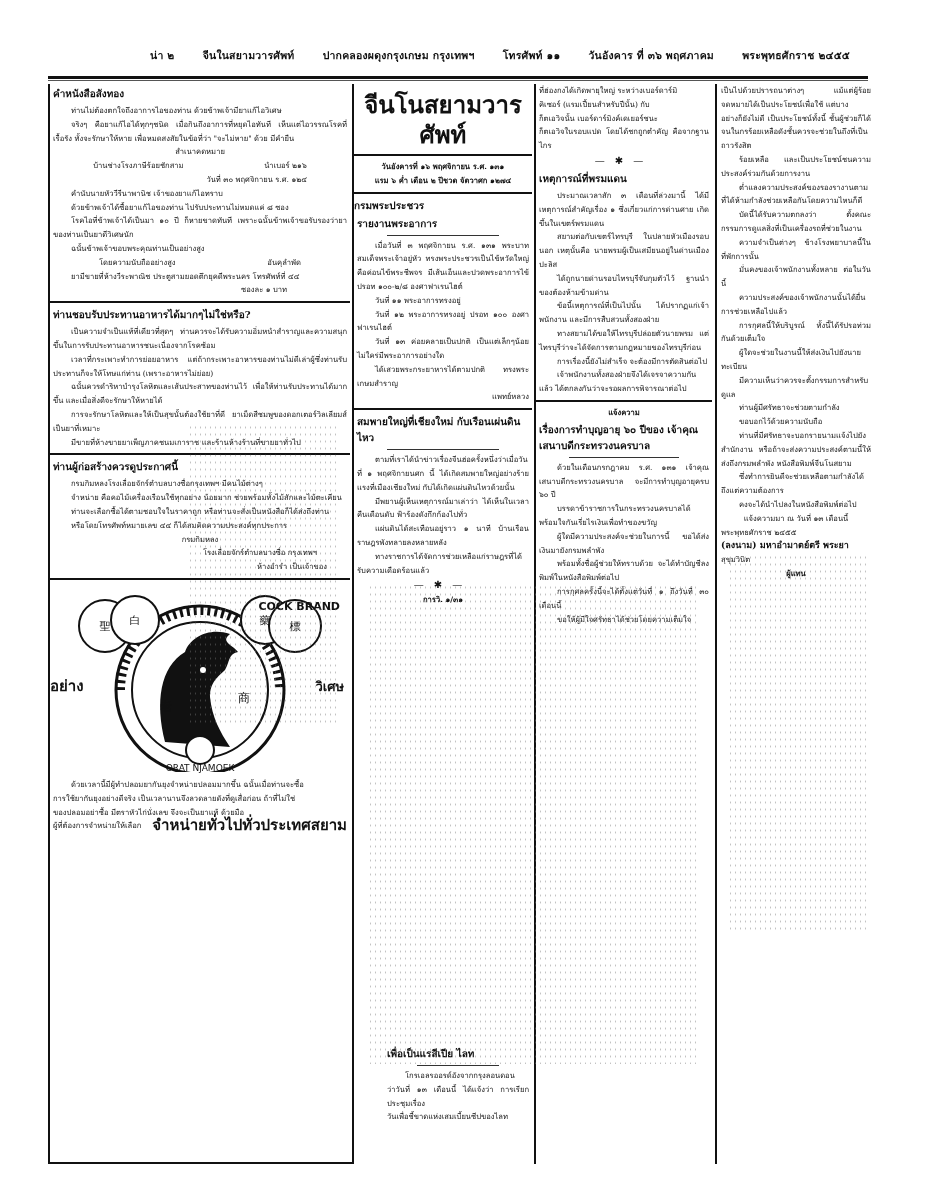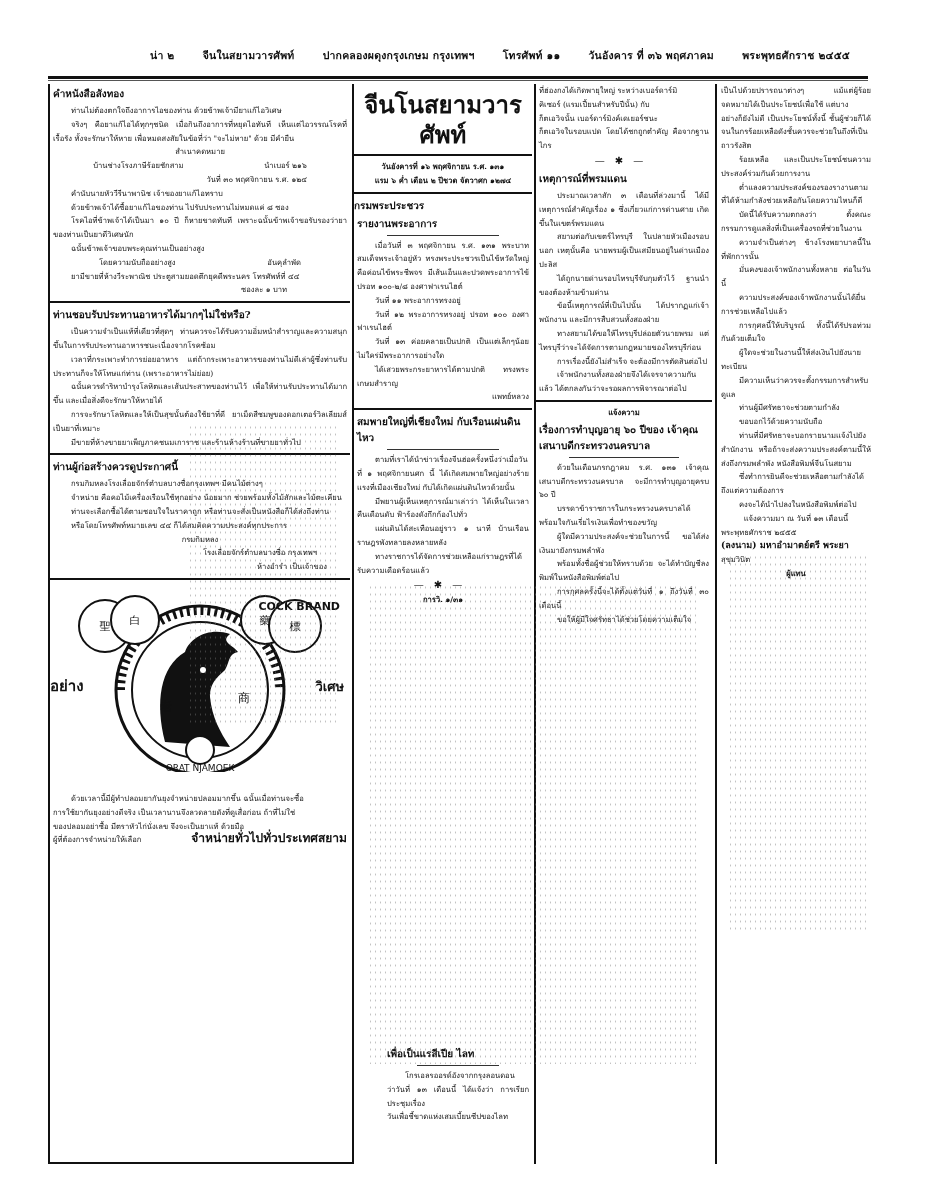--- a/index.html
+++ b/index.html
@@ -114,27 +114,27 @@
           <circle cx="143" cy="88" r="3" fill="#fff"></circle>
           <circle cx="140" cy="168" r="14" fill="#fff" stroke="#111" stroke-width="2"></circle>
           <text x="100" y="128" font-size="12" fill="#111">老</text>
           <text x="178" y="120" font-size="12" fill="#111">商</text>
         </svg>
         <div style="position:absolute;top:18px;left:0;right:0;text-align:right;font-family:'DejaVu Sans',sans-serif;font-size:11px;font-weight:bold;">COCK BRAND</div>
         <div style="position:absolute;bottom:-4px;left:0;right:0;text-align:center;font-family:'DejaVu Sans',sans-serif;font-size:9px;font-weight:normal;">ORAT NJAMOEK</div>
       </div>
       <div style="position:absolute;top:100px;left:0;font-size:15px;font-weight:bold;">อย่าง</div>
       <div style="position:absolute;top:100px;right:6px;font-size:13px;font-weight:bold;">วิเศษ</div>
-      <div class="sect" style="margin-top:20px;">
+      <div class="sect" style="margin-top:6px;">
         <p class="p">ด้วยเวลานี้มีผู้ทำปลอมยากันยุงจำหน่ายปลอมมากขึ้น ฉนั้นเมื่อท่านจะซื้อ</p>
         <p class="p" style="text-indent:0">การใช้ยากันยุงอย่างดีจริง เป็นเวลานานจึงลวดลายดังที่ดูเสื่อก่อน ถ้าที่ไม่ใช่</p>
         <p class="p" style="text-indent:0">ของปลอมอย่าซื้อ มีตราหัวไก่นั่งเลข จึงจะเป็นยาแท้ ด้วยมือ</p>
         <div style="display:flex;justify-content:space-between;">
           <span>ผู้ที่ต้องการจำหน่ายให้เลือก</span>
-          <span style="font-weight:bold;font-size:12px;font-family:Liberation Mono, monospace;">จำหน่ายทั่วไปทั่วประเทศสยาม</span>
+          <span style="font-weight:bold;font-size:15px;">จำหน่ายทั่วไปทั่วประเทศสยาม</span>
         </div>
       </div>
     </div>
   </div>
 
   <div class="col c2">
     <div class="ttl-big">จีนโนสยามวารศัพท์</div>
     <div class="sep"></div>
     <div class="center" style="font-weight:bold;">วันอังคารที่ ๑๖ พฤศจิกายน ร.ศ. ๑๓๑</div>
     <div class="center" style="font-weight:bold;">แรม ๖ ค่ำ เดือน ๒ ปีชวด จัตวาศก ๑๒๗๔</div>

